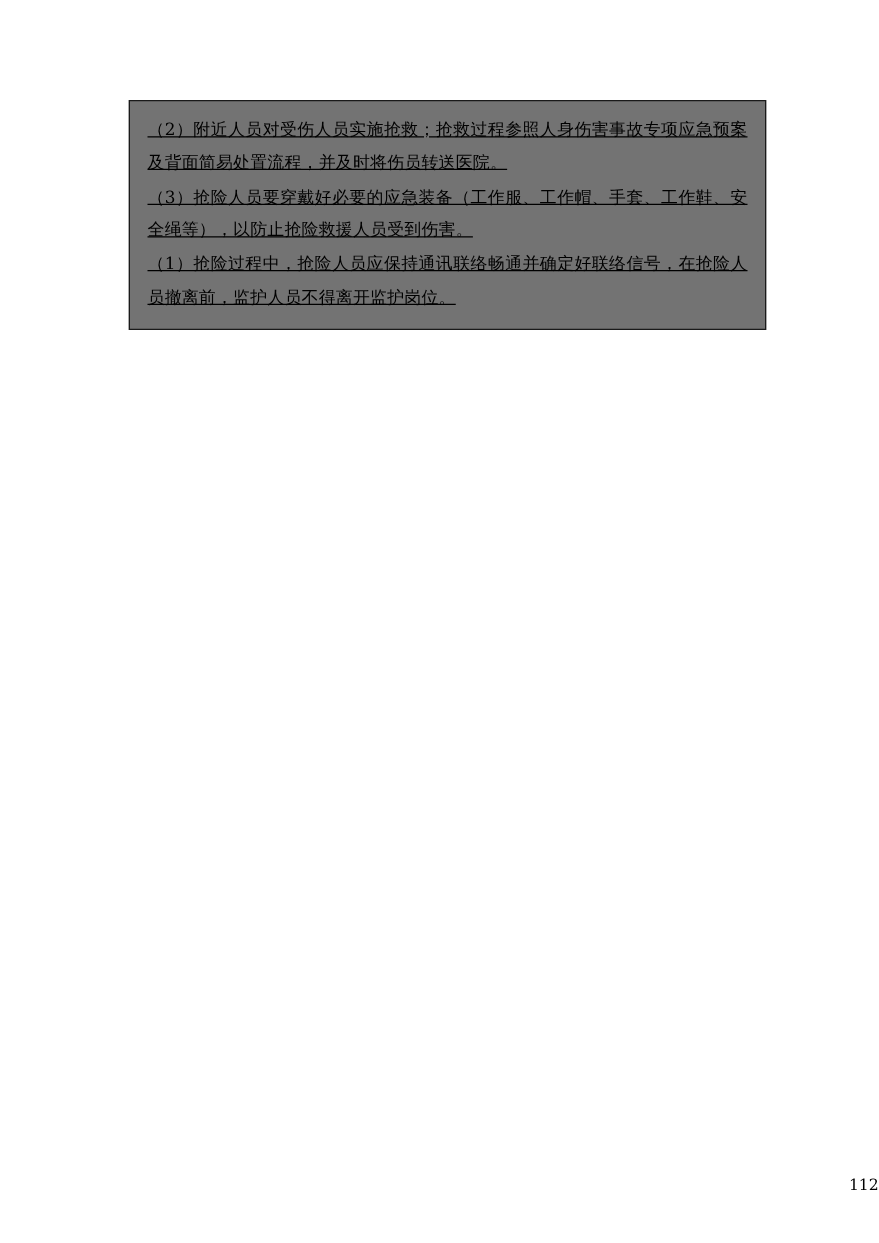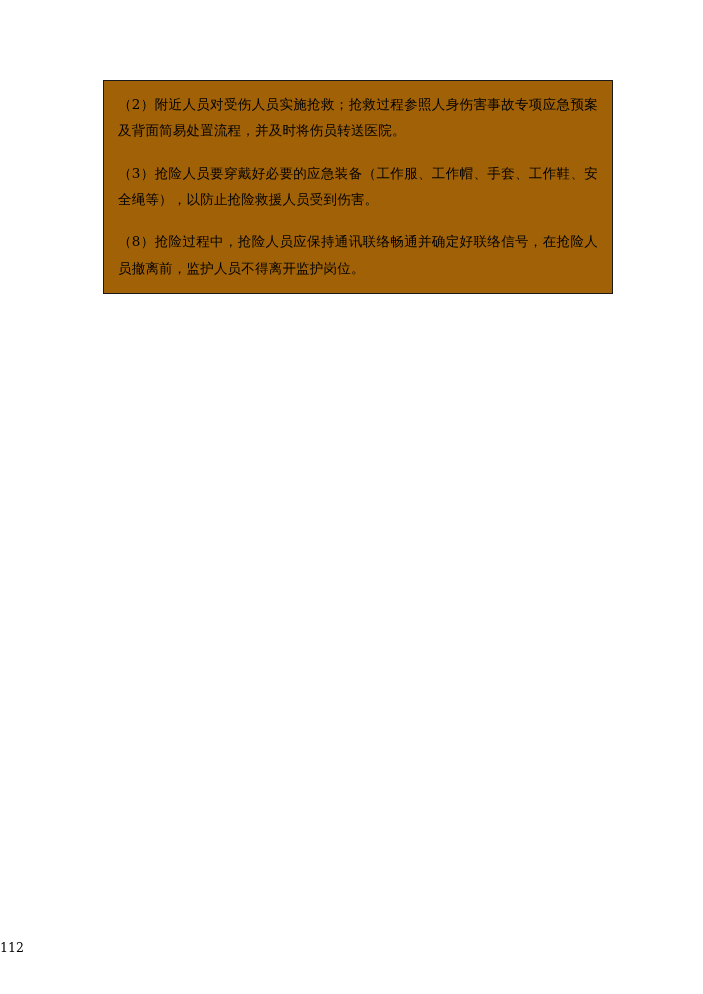--- a/index.html
+++ b/index.html
@@ -24,53 +24,54 @@
     overflow: hidden;
   }
   .content-box {
     position: absolute;
     left: 103px;
     top: 80px;
     width: 510px;
     box-sizing: border-box;
     border: 1px solid #1a1a1a;
     padding: 10px 14px 12px 14px;
-    background: #a16207;
+    background: #737373;
+    text-decoration: underline;
   }
   .para {
     font-size: 13.5px;
     line-height: 1.95;
     text-align: justify;
     text-justify: inter-ideograph;
     letter-spacing: 0.2px;
     margin: 0;
     padding: 0;
     color: #000000;
     white-space: normal;
   }
   .para + .para {
-    margin-top: 16px;
+    margin-top: 1px;
   }
   .page-number {
     position: absolute;
     left: 0;
     top: 940px;
     width: 703px;
-    text-align: left;
+    text-align: right;
     font-size: 12.5px;
     color: #000000;
     font-family: "DejaVu Serif", "Liberation Serif", serif;
   }
 </style>
 </head>
 <body>
 
 <div class="page">
 
   <div class="content-box">
     <p class="para">（2）附近人员对受伤人员实施抢救；抢救过程参照人身伤害事故专项应急预案及背面简易处置流程，并及时将伤员转送医院。</p>
     <p class="para">（3）抢险人员要穿戴好必要的应急装备（工作服、工作帽、手套、工作鞋、安全绳等），以防止抢险救援人员受到伤害。</p>
-    <p class="para">（8）抢险过程中，抢险人员应保持通讯联络畅通并确定好联络信号，在抢险人员撤离前，监护人员不得离开监护岗位。</p>
+    <p class="para">（1）抢险过程中，抢险人员应保持通讯联络畅通并确定好联络信号，在抢险人员撤离前，监护人员不得离开监护岗位。</p>
   </div>
 
   <div class="page-number">112</div>
 
 </div>
 
 </body></html>

